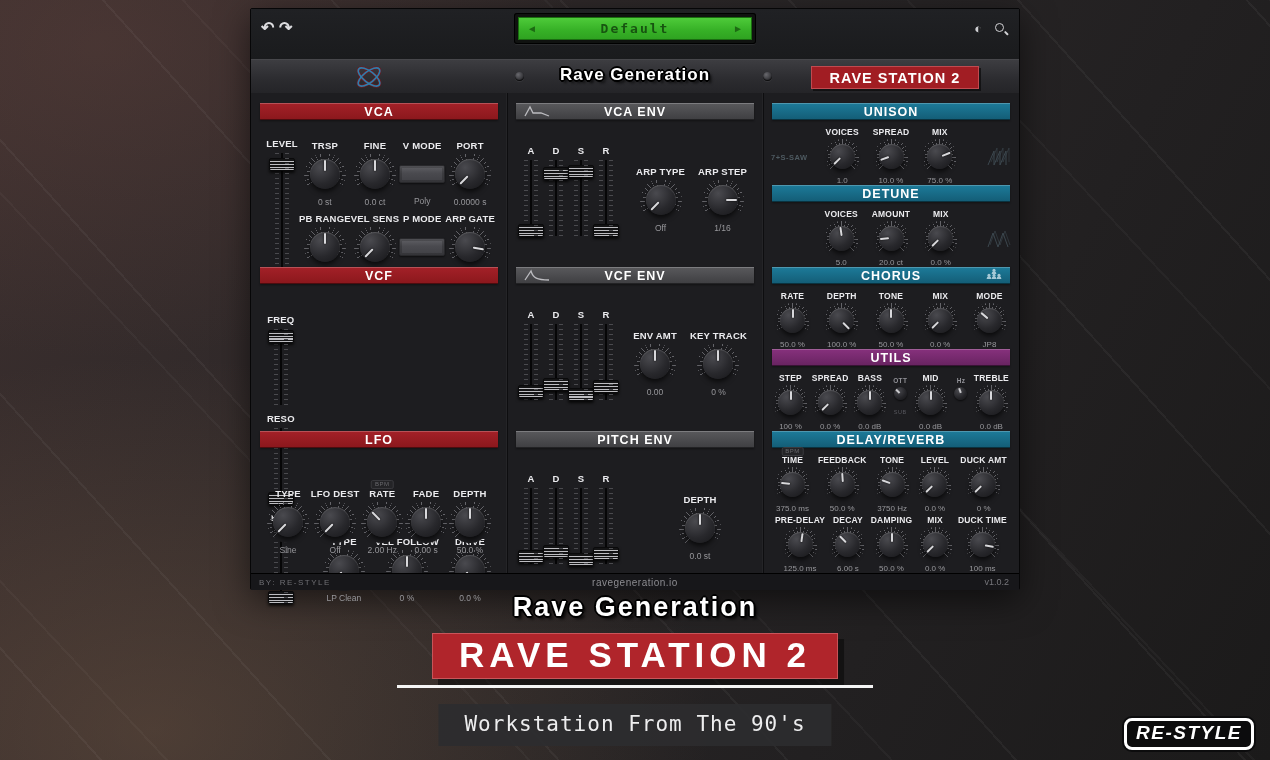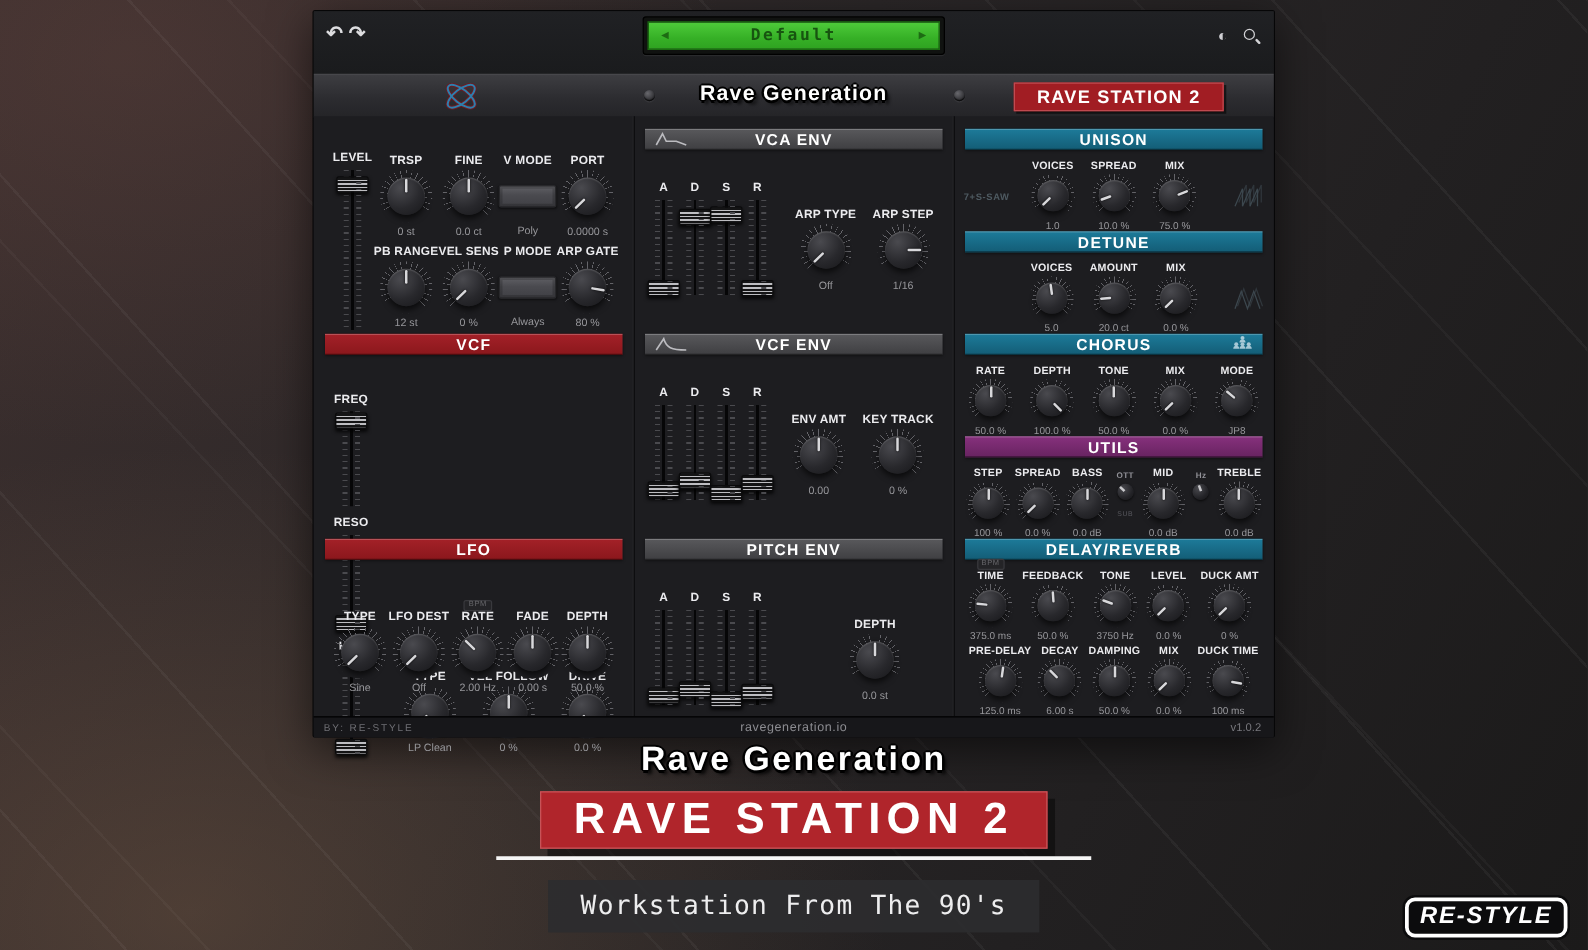--- a/index.html
+++ b/index.html
@@ -177,20 +177,23 @@
       <div class="brand"><span class="rg-logo">Rave Generation</span></div>
       <div class="badge">
           <span>RAVE STATION 2</span>
         </div>
     </div>
 
     <div class="main">
 
       <div class="col c1">
         <section class="sec" style="top:0;height:164px">
+          <div class="sec-head red">
+              <span>VCA</span>
+            </div>
           <div class="vca-body">
             <div class="sl">
               <span class="kl">LEVEL</span>
               <span class="st tall">
                   <i class="sh" style="--pos:4%"></i>
                 </span>
             </div>
             <div class="vca-grid">
               <div class="kn" style="--rot:0deg">
                 <span class="kl">TRSP</span>

